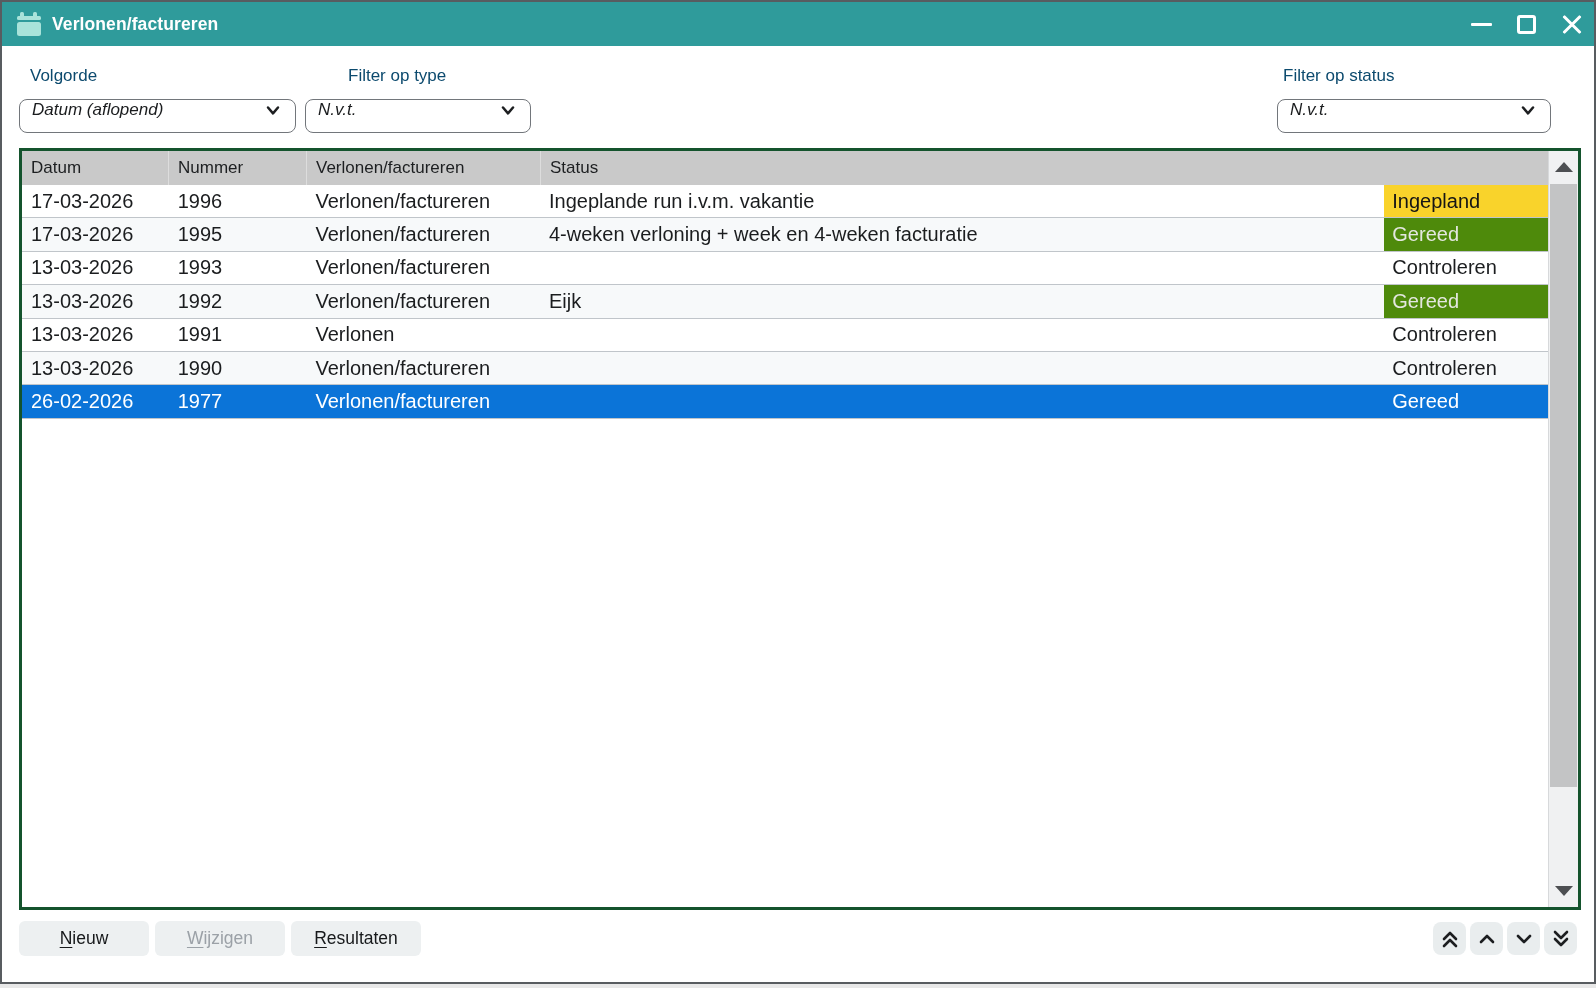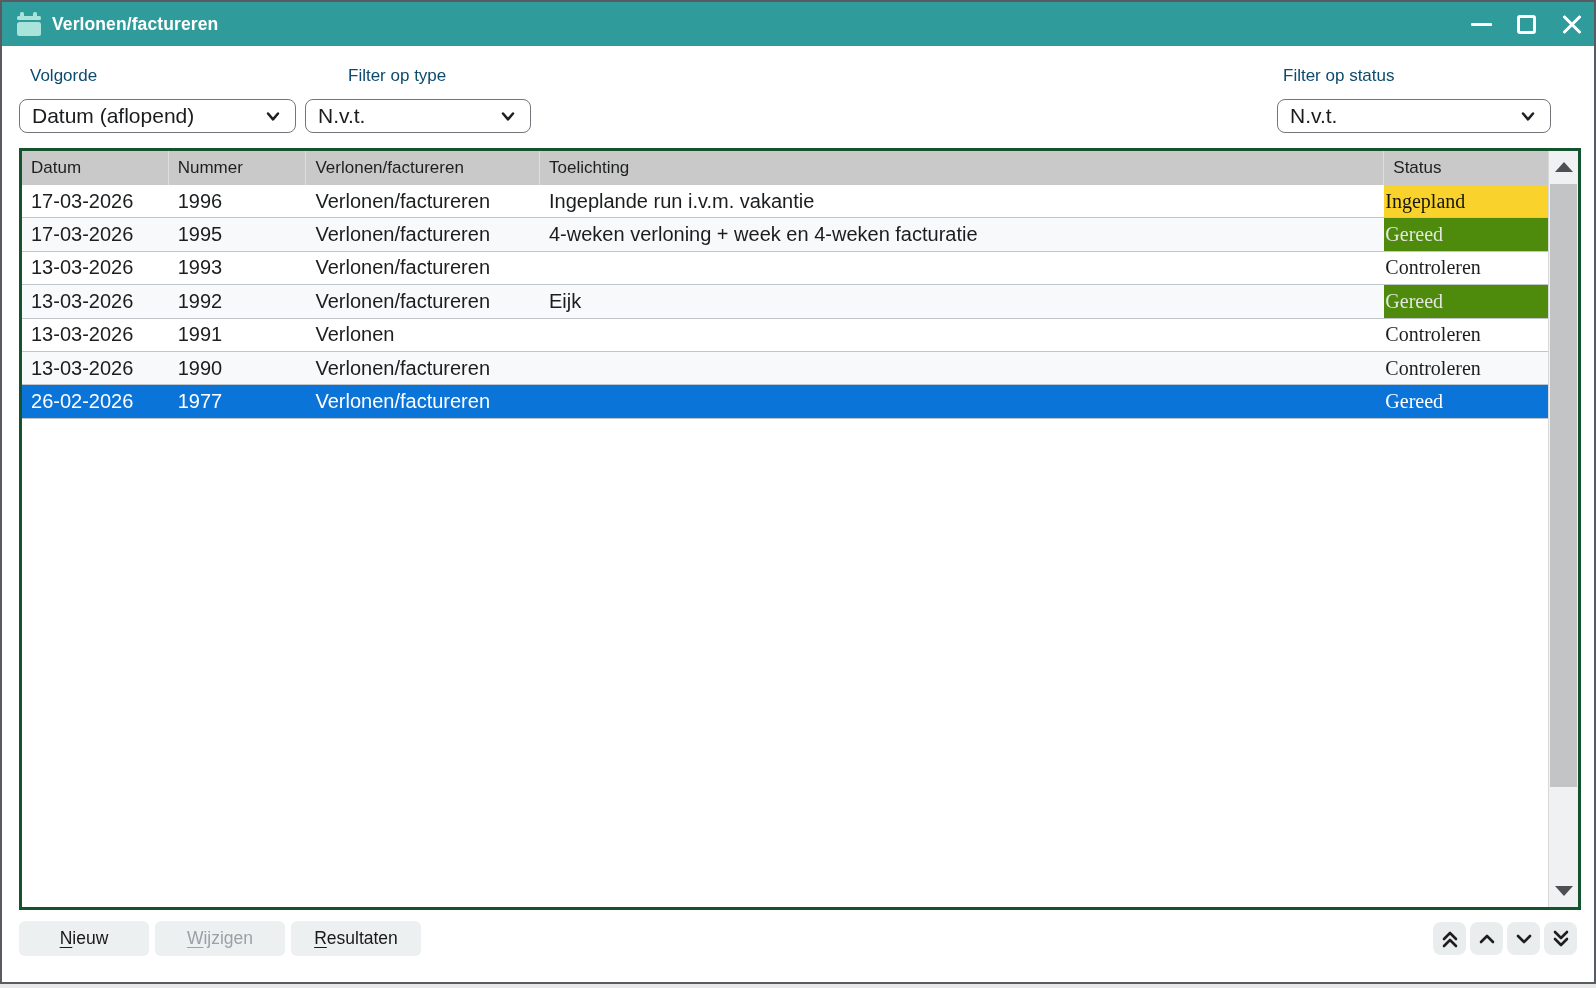--- a/index.html
+++ b/index.html
@@ -42,23 +42,23 @@
     position: absolute; top: 64px; font-size: 17px; color: #0c4a6e;
   }
   #lbl-volgorde { left: 28px; }
   #lbl-type     { left: 300px; margin-left: 46px; }
   #lbl-status   { left: 1281px; }
 
   .dropdown {
     position: absolute; top: 97px; height: 34px;
     border: 1px solid #72767b; border-radius: 8px;
     background: #ffffff;
-    display: flex; align-items: center;
-    font-size: 21px; color: #1a1c1e;
-    padding: 0 12px; cursor: pointer;
+    display: flex; 
+    font-size: 17px; color: #1a1c1e;
+    padding: 0 12px; cursor: pointer; font-style: italic;
   }
   .dropdown .dd-value { flex: 1; white-space: nowrap; overflow: hidden; }
   .dropdown svg { flex: none; }
   #dd-volgorde { left: 17px;  width: 277px; }
   #dd-type     { left: 303px; width: 226px; }
   #dd-status   { left: 1275px; width: 274px; }
 
   
   .table {
     position: absolute; left: 17px; top: 146px; width: 1562px; height: 762px;
@@ -80,21 +80,21 @@
   .col-type   { width: 234px; }
   .col-toel   { width: 846px; }
   .col-status { width: 164px; }
 
   .trow {
     display: flex; height: 33.4px; border-bottom: 1px solid #c0c5ca;
     font-size: 20px; color: #1b1d1f; background: #ffffff; cursor: default;
   }
   .trow.alt { background: #f7f9fa; }
   .trow .td { display: flex; align-items: center; padding-left: 9px; overflow: hidden; white-space: nowrap; }
-  .trow .td.col-status { padding-left: 1px; font-family: Liberation Serif, serif; }
+  .trow .td.col-status { padding-left: 8px; }
 
   .status-yellow { background: #f9d32b; color: #151515; }
   .status-green  { background: #4e8a0b; color: #e3e7df; }
 
   .trow.selected { background: #0b74d8; color: #ffffff; justify-content: flex-end; }
   .trow.selected .td { background: transparent; color: #ffffff; }
 
   
   .vscroll {
     position: absolute; top: 0; right: 0; bottom: 0; width: 30px;
@@ -183,21 +183,20 @@
         <polyline points="6,9 12,16 18,9" fill="none" stroke="#1d1f21" stroke-width="3" stroke-linecap="round" stroke-linejoin="round"></polyline>
       </svg>
   </div>
 
   <div class="table">
     <div class="table-inner">
       <div class="thead">
         <div class="th col-datum">Datum</div>
         <div class="th col-nummer">Nummer</div>
         <div class="th col-type">Verlonen/factureren</div>
-        <div class="th col-toel">Toelichting</div>
         <div class="th col-status">Status</div>
       </div>
       <div>
           <div class="trow">
     <div class="td col-datum">17-03-2026</div>
     <div class="td col-nummer">1996</div>
     <div class="td col-type">Verlonen/factureren</div>
     <div class="td col-toel">Ingeplande run i.v.m. vakantie</div>
     <div class="td col-status status-yellow">Ingepland</div>
   </div>

